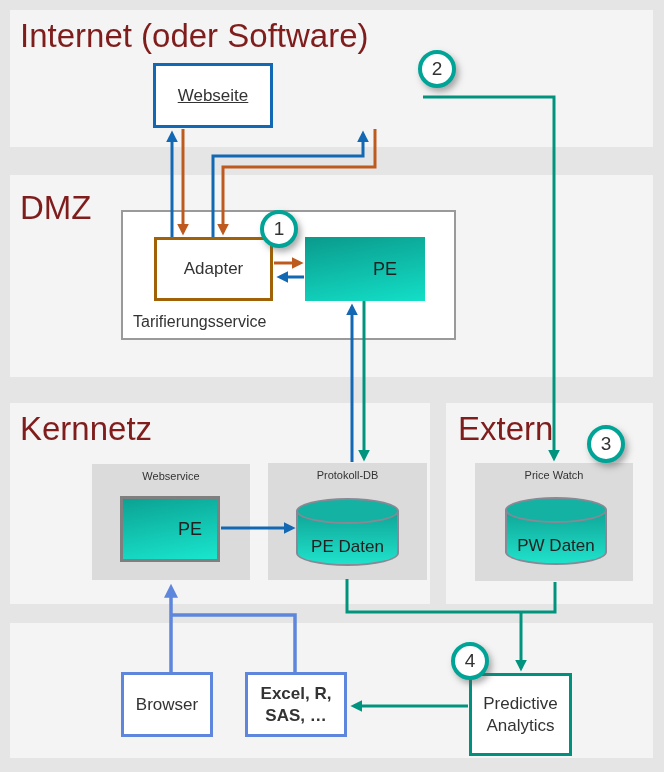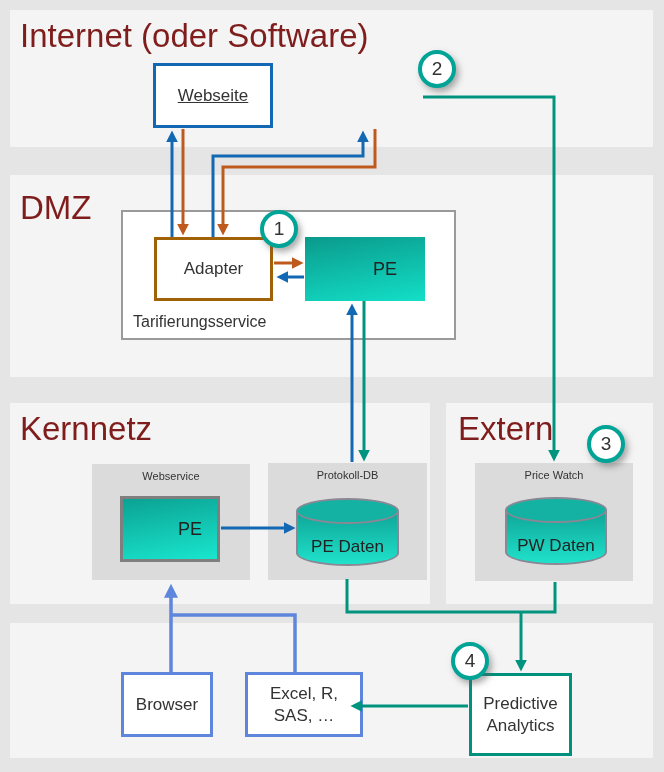--- a/index.html
+++ b/index.html
@@ -79,21 +79,21 @@
   </div>
   <div class="cylinder" style="left:505px;top:497px;width:102px;height:68px;">
     <div class="cyl-top"></div>
     <div class="cyl-body"></div>
     <div class="cyl-label">PW Daten</div>
   </div>
 
   <div class="node cornflower" style="left:121px;top:672px;width:92px;height:65px;">
     <span>Browser</span>
   </div>
-  <div class="node cornflower" style="left:245px;top:672px;width:118px;height:65px;">
+  <div class="node cornflower" style="left:245px;top:672px;width:102px;height:65px;font-weight:bold;">
     <span>
         <span class="lbl2">Excel, R,</span>
         <span class="lbl2">SAS, …</span>
       </span>
   </div>
   <div class="node tealb" style="left:469px;top:673px;width:103px;height:83px;">
     <span>
         <span class="lbl2">Predictive</span>
         <span class="lbl2">Analytics</span>
       </span>

